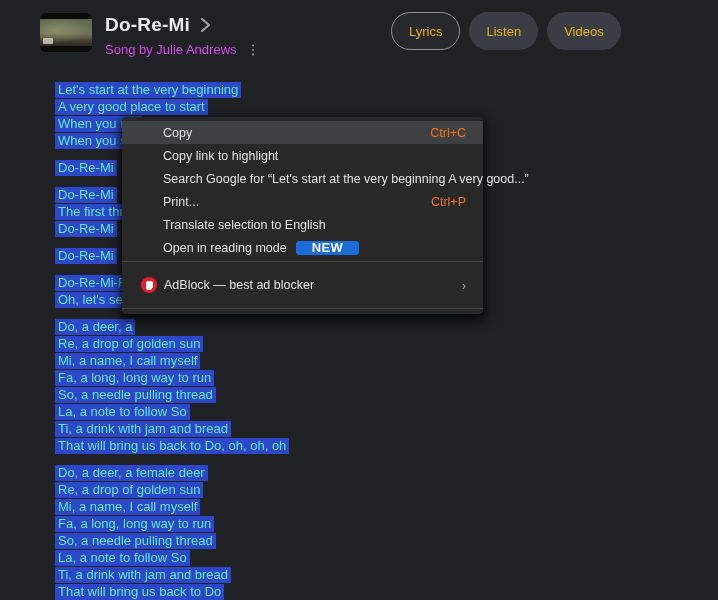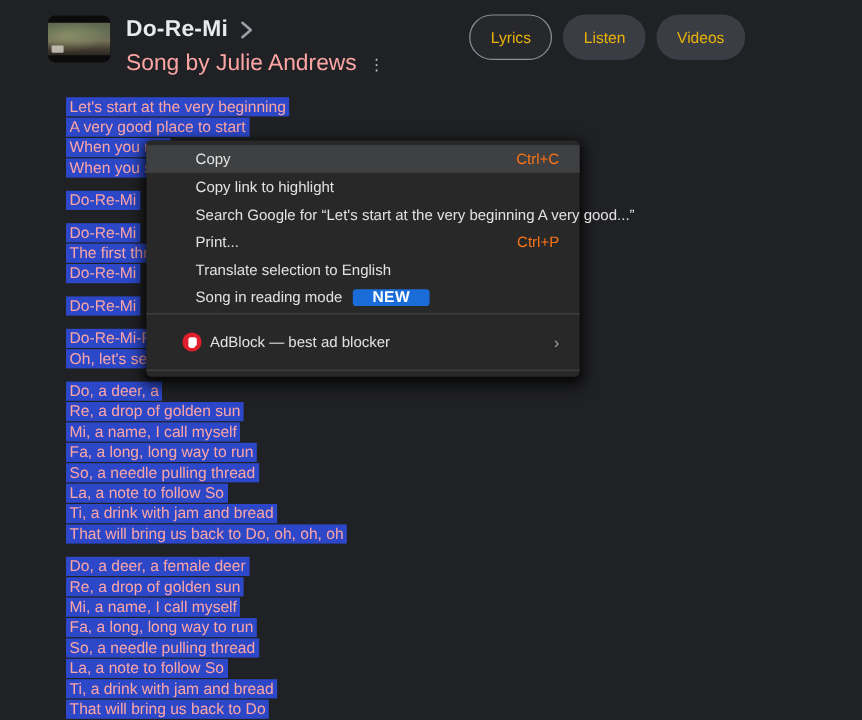--- a/index.html
+++ b/index.html
@@ -25,40 +25,40 @@
       linear-gradient(180deg, #55604a 0%, #5d6450 35%, #6e6753 55%, #4a4236 75%, #2b2820 100%);
   }
   .thumb-mark {
     position: absolute; left: 3px; bottom: 8px; width: 10px; height: 6px;
     background: #cfcabe; border-radius: 1px; opacity: .85;
   }
   .title-row { position: absolute; left: 105px; top: 14px; display: flex; align-items: center; gap: 10px; }
   .page-title { font-size: 19px; font-weight: 700; letter-spacing: .2px; color: #e8eaed; cursor: pointer; }
   .title-chevron { display: inline-flex; align-items: center; cursor: pointer; }
   .subtitle-row { position: absolute; left: 105px; top: 42px; display: flex; align-items: center; gap: 8px; }
-  .subtitle { font-size: 19px; color: #fca5a5; }
+  .subtitle { font-size: 13px; color: #d946ef; }
   .kebab { color: #bdc1c6; font-size: 13px; line-height: 13px; cursor: pointer; padding: 0 2px; }
 
   
   .chips { position: absolute; left: 391px; top: 12px; display: flex; gap: 9px; }
   .chip {
     height: 38px; padding: 0 17px; border-radius: 19px;
     display: flex; align-items: center; justify-content: center;
     font-size: 13px; color: #eab308; background: #3a3e44;
     cursor: pointer; white-space: nowrap;
   }
   .chip.selected { background: #26282c; border: 1px solid #8b9097; }
 
   
   .lyrics { position: absolute; left: 55px; top: 80px; }
   .lyric-block { margin-bottom: 10px; }
   .lyric-line { height: 17px; display: block; }
   .lyric-line > span {
     display: inline-block; background: var(--sel, #2c48c9);
-    color: #fca5a5; font-size: 13px; line-height: 16px;
+    color: #5eead4; font-size: 13px; line-height: 16px;
     padding: 0 3px; white-space: nowrap;
   }
 
   
   .context-menu {
     position: absolute; left: 122px; top: 117px; width: 361px;
     background: #282828; border-radius: 4px;
     padding: 4px 0 3px 0;
     box-shadow: 0 5px 12px 3px rgba(0,0,0,.62), 0 2px 5px rgba(0,0,0,.5);
     z-index: 10; font-size: 12.5px; color: #e2e2e2;
@@ -66,21 +66,21 @@
   .menu-item {
     height: 23px; display: flex; align-items: center;
     padding: 0 17px 0 41px; cursor: pointer; white-space: nowrap;
   }
   .menu-item.highlighted { background: #3f4042; }
   .menu-item .label { flex: 0 0 auto; }
   .menu-item .spacer { flex: 1 1 auto; }
   .menu-item .shortcut { color: #f97316; }
   .menu-item .submenu-arrow { color: #a8a8a8; font-size: 13px; }
   .menu-sep { height: 1px; background: #454545; margin: 2px 0; }
-  .menu-item.tall { height: 42px; padding-left: 30px; }
+  .menu-item.tall { height: 42px; padding-left: 19px; }
   .menu-item.short { height: 28px; }
   .badge {
     margin-left: 9px; background: var(--badge, #1a6dd8); color: #fff;
     font-size: 13px; font-weight: 700; letter-spacing: .4px;
     padding: 2px 16px; border-radius: 3px; line-height: 10px;
   }
   .adblock-icon {
     width: 16px; height: 16px; border-radius: 50%;
     background: var(--adblock, #e01e2c); margin-right: 7px;
     position: relative; flex: 0 0 auto;
@@ -183,21 +183,21 @@
     <div class="menu-item">
       <span class="label">Print...</span>
       <span class="spacer"></span>
       <span class="shortcut">Ctrl+P</span>
     </div>
     <div class="menu-item">
       <span class="label">Translate selection to English</span>
       <span class="spacer"></span>
     </div>
     <div class="menu-item">
-      <span class="label">Song in reading mode</span>
+      <span class="label">Open in reading mode</span>
       <span class="badge">NEW</span>
       <span class="spacer"></span>
     </div>
     <div class="menu-sep"></div>
     <div class="menu-item tall">
       <span class="adblock-icon"></span>
       <span class="label">AdBlock — best ad blocker</span>
       <span class="spacer"></span>
       <span class="submenu-arrow">›</span>
     </div>

